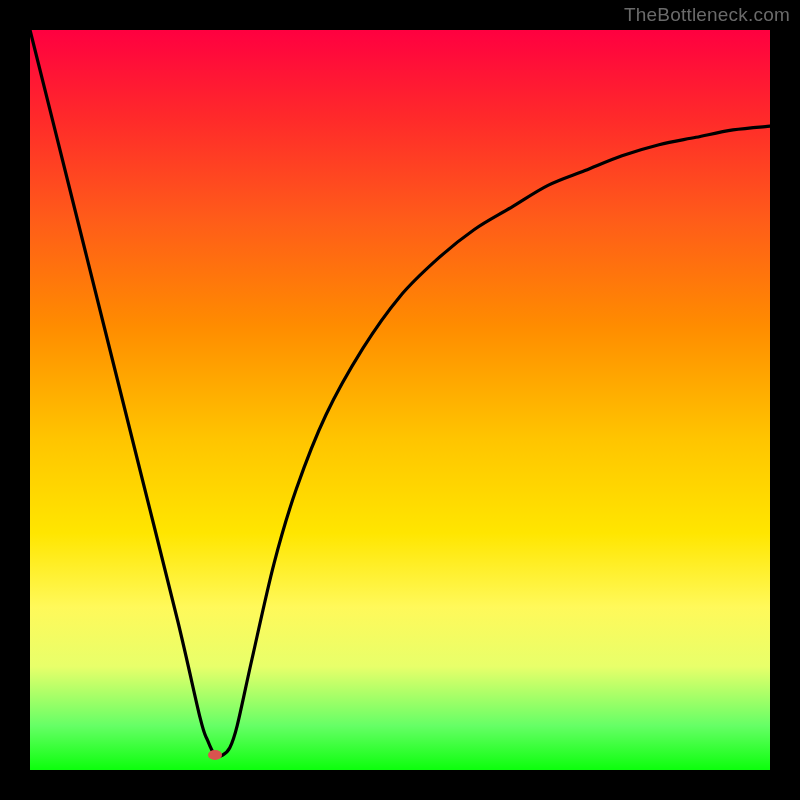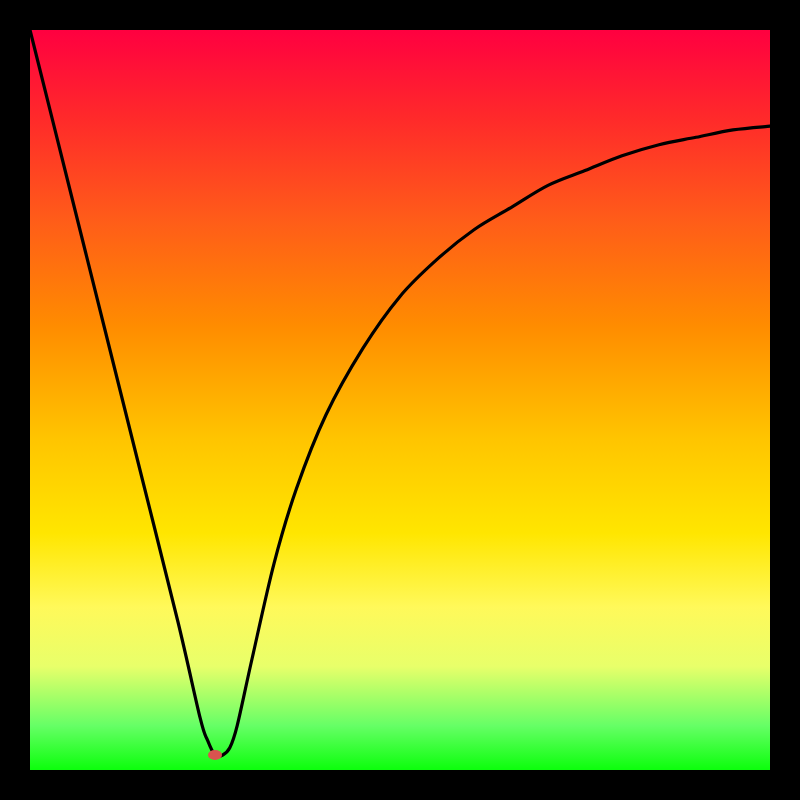--- a/index.html
+++ b/index.html
@@ -70,14 +70,15 @@
   <div class="plot-area">
 
     <svg class="curve-svg" viewBox="0 0 740 740" preserveAspectRatio="none">
       <path id="curvePath" d="M 0 0 C 6.166666666666667 24.666666666666668, 24.666666666666664 98.66666666666666, 37 148 C 49.333333333333336 197.33333333333334, 61.666666666666664 246.66666666666666, 74 296 C 86.33333333333333 345.3333333333333, 98.66666666666667 394.6666666666667, 111 444 C 123.33333333333333 493.3333333333333, 138.13333333333333 551.3, 148 592 C 157.86666666666667 632.7, 165.26666666666668 668.4666666666667, 170.20000000000002 688.2 C 175.13333333333335 707.9333333333334, 175.13333333333333 704.2333333333333, 177.6 710.4 C 180.06666666666666 716.5666666666666, 182.53333333333333 722.7333333333333, 185 725.2 C 187.46666666666667 727.6666666666667, 189.93333333333334 726.4333333333334, 192.4 725.2 C 194.86666666666667 723.9666666666667, 197.33333333333334 722.7333333333333, 199.8 717.8 C 202.26666666666668 712.8666666666666, 203.50000000000003 710.4, 207.20000000000002 695.6 C 210.9 680.8000000000001, 215.83333333333334 656.1333333333333, 222 629 C 228.16666666666666 601.8666666666667, 236.8 561.1666666666666, 244.20000000000002 532.8 C 251.60000000000002 504.4333333333333, 257.76666666666665 483.4666666666667, 266.4 458.8 C 275.0333333333333 434.1333333333333, 284.9 408.23333333333335, 296 384.8 C 307.1 361.3666666666667, 320.6666666666667 337.9333333333334, 333 318.20000000000005 C 345.3333333333333 298.4666666666667, 357.66666666666663 281.2, 370 266.4 C 382.33333333333337 251.59999999999997, 394.66666666666674 240.50000000000003, 407.00000000000006 229.40000000000003 C 419.33333333333337 218.30000000000004, 431.6666666666667 208.4333333333334, 444 199.80000000000007 C 456.3333333333333 191.16666666666674, 468.6666666666667 185.00000000000003, 481 177.60000000000002 C 493.3333333333333 170.20000000000002, 505.6666666666667 161.56666666666666, 518 155.39999999999998 C 530.3333333333334 149.2333333333333, 542.6666666666666 145.53333333333322, 555 140.5999999999999 C 567.3333333333334 135.6666666666666, 579.6666666666666 130.1166666666667, 592 125.80000000000007 C 604.3333333333334 121.48333333333342, 616.6666666666666 117.78333333333337, 629 114.70000000000005 C 641.3333333333334 111.61666666666672, 653.6666666666666 109.76666666666675, 666 107.30000000000007 C 678.3333333333334 104.83333333333339, 690.6666666666666 101.74999999999999, 703 99.89999999999998 C 715.3333333333334 98.04999999999997, 733.8333333333334 96.8166666666667, 740 96.20000000000005" stroke="#000" stroke-width="3.2" fill="none" stroke-linejoin="round" stroke-linecap="round"></path>
     </svg>
 
     <div id="minMarker" class="marker" style="left: 185px; top: 725.2px;"></div>
 
   </div>
 
+  <div class="attribution">TheBottleneck.com</div>
 
 </div>
 
 </body></html>

